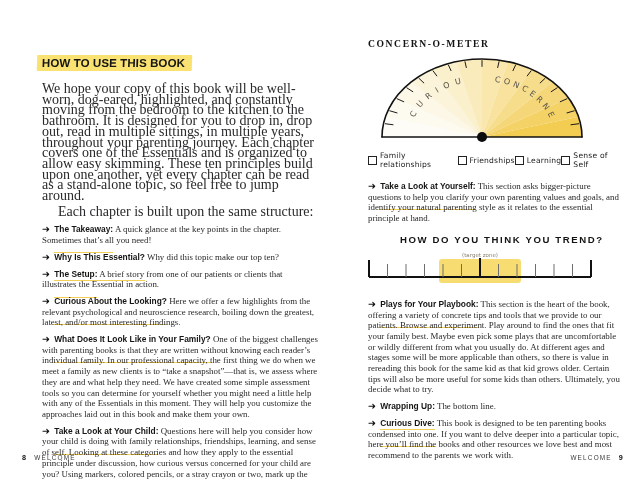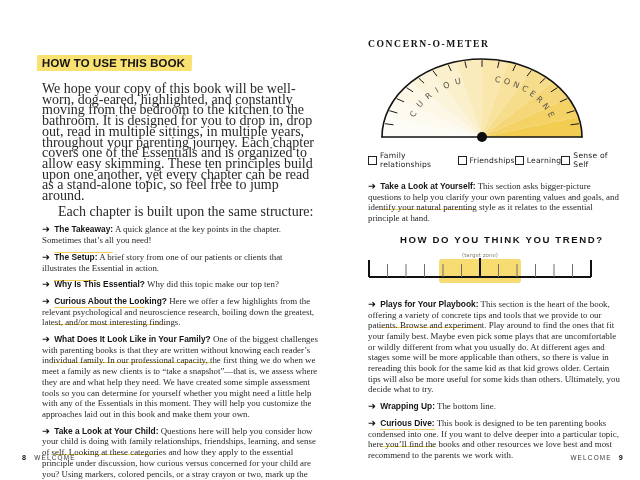--- a/index.html
+++ b/index.html
@@ -47,22 +47,22 @@
 </style>
 </head>
 <body>
 
 <section class="page page-left">
   <h1 class="page-title"><span class="hl">HOW TO USE THIS BOOK</span></h1>
   <p class="body">We hope your copy of this book will be well-worn, dog-eared, highlighted, and constantly moving from the bedroom to the kitchen to the bathroom. It is designed for you to drop in, drop out, read in multiple sittings, in multiple years, throughout your parenting journey. Each chapter covers one of the Essentials and is organized to allow easy skimming. These ten principles build upon one another, yet every chapter can be read as a stand-alone topic, so feel free to jump around.</p>
   <p class="body indent">Each chapter is built upon the same structure:</p>
 
   <p class="item"><span class="arrow">➜</span> <span class="label">The Takeaway:</span> <span>A quick glance at the key points in the chapter. Sometimes that’s all you need!</span></p>
+  <p class="item"><span class="arrow">➜</span> <span class="label">Why Is This Essential?</span> <span>Why did this topic make our top ten?</span></p>
   <p class="item"><span class="arrow">➜</span> <span class="label">The Setup:</span> <span>A brief story from one of our patients or clients that illustrates the Essential in action.</span></p>
-  <p class="item"><span class="arrow">➜</span> <span class="label">Why Is This Essential?</span> <span>Why did this topic make our top ten?</span></p>
   <p class="item"><span class="arrow">➜</span> <span class="label">Curious About the Looking?</span> <span>Here we offer a few highlights from the relevant psychological and neuroscience research, boiling down the greatest, latest, and/or most interesting findings.</span></p>
   <p class="item"><span class="arrow">➜</span> <span class="label">What Does It Look Like in Your Family?</span> <span>One of the biggest challenges with parenting books is that they are written without knowing each reader’s individual family. In our professional capacity, the first thing we do when we meet a family as new clients is to “take a snapshot”—that is, we assess where they are and what help they need. We have created some simple assessment tools so you can determine for yourself whether you might need a little help with any of the Essentials in this moment. They will help you customize the approaches laid out in this book and make them your own.</span></p>
   <p class="item"><span class="arrow">➜</span> <span class="label">Take a Look at Your Child:</span> <span>Questions here will help you consider how your child is doing with family relationships, friendships, learning, and sense of self. Looking at these categories and how they apply to the essential principle under discussion, how curious versus concerned for your child are you? Using markers, colored pencils, or a stray crayon or two, mark up the Concern-O-Meter with arrows to indicate where you think your child lands in this moment in time.</span></p>
 </section>
 
 <section class="page page-right">
   <h2 class="meter-title">CONCERN-O-METER</h2>
 
   <svg class="gauge-svg" width="212" height="94" viewBox="0 0 212 94">
     <defs>

